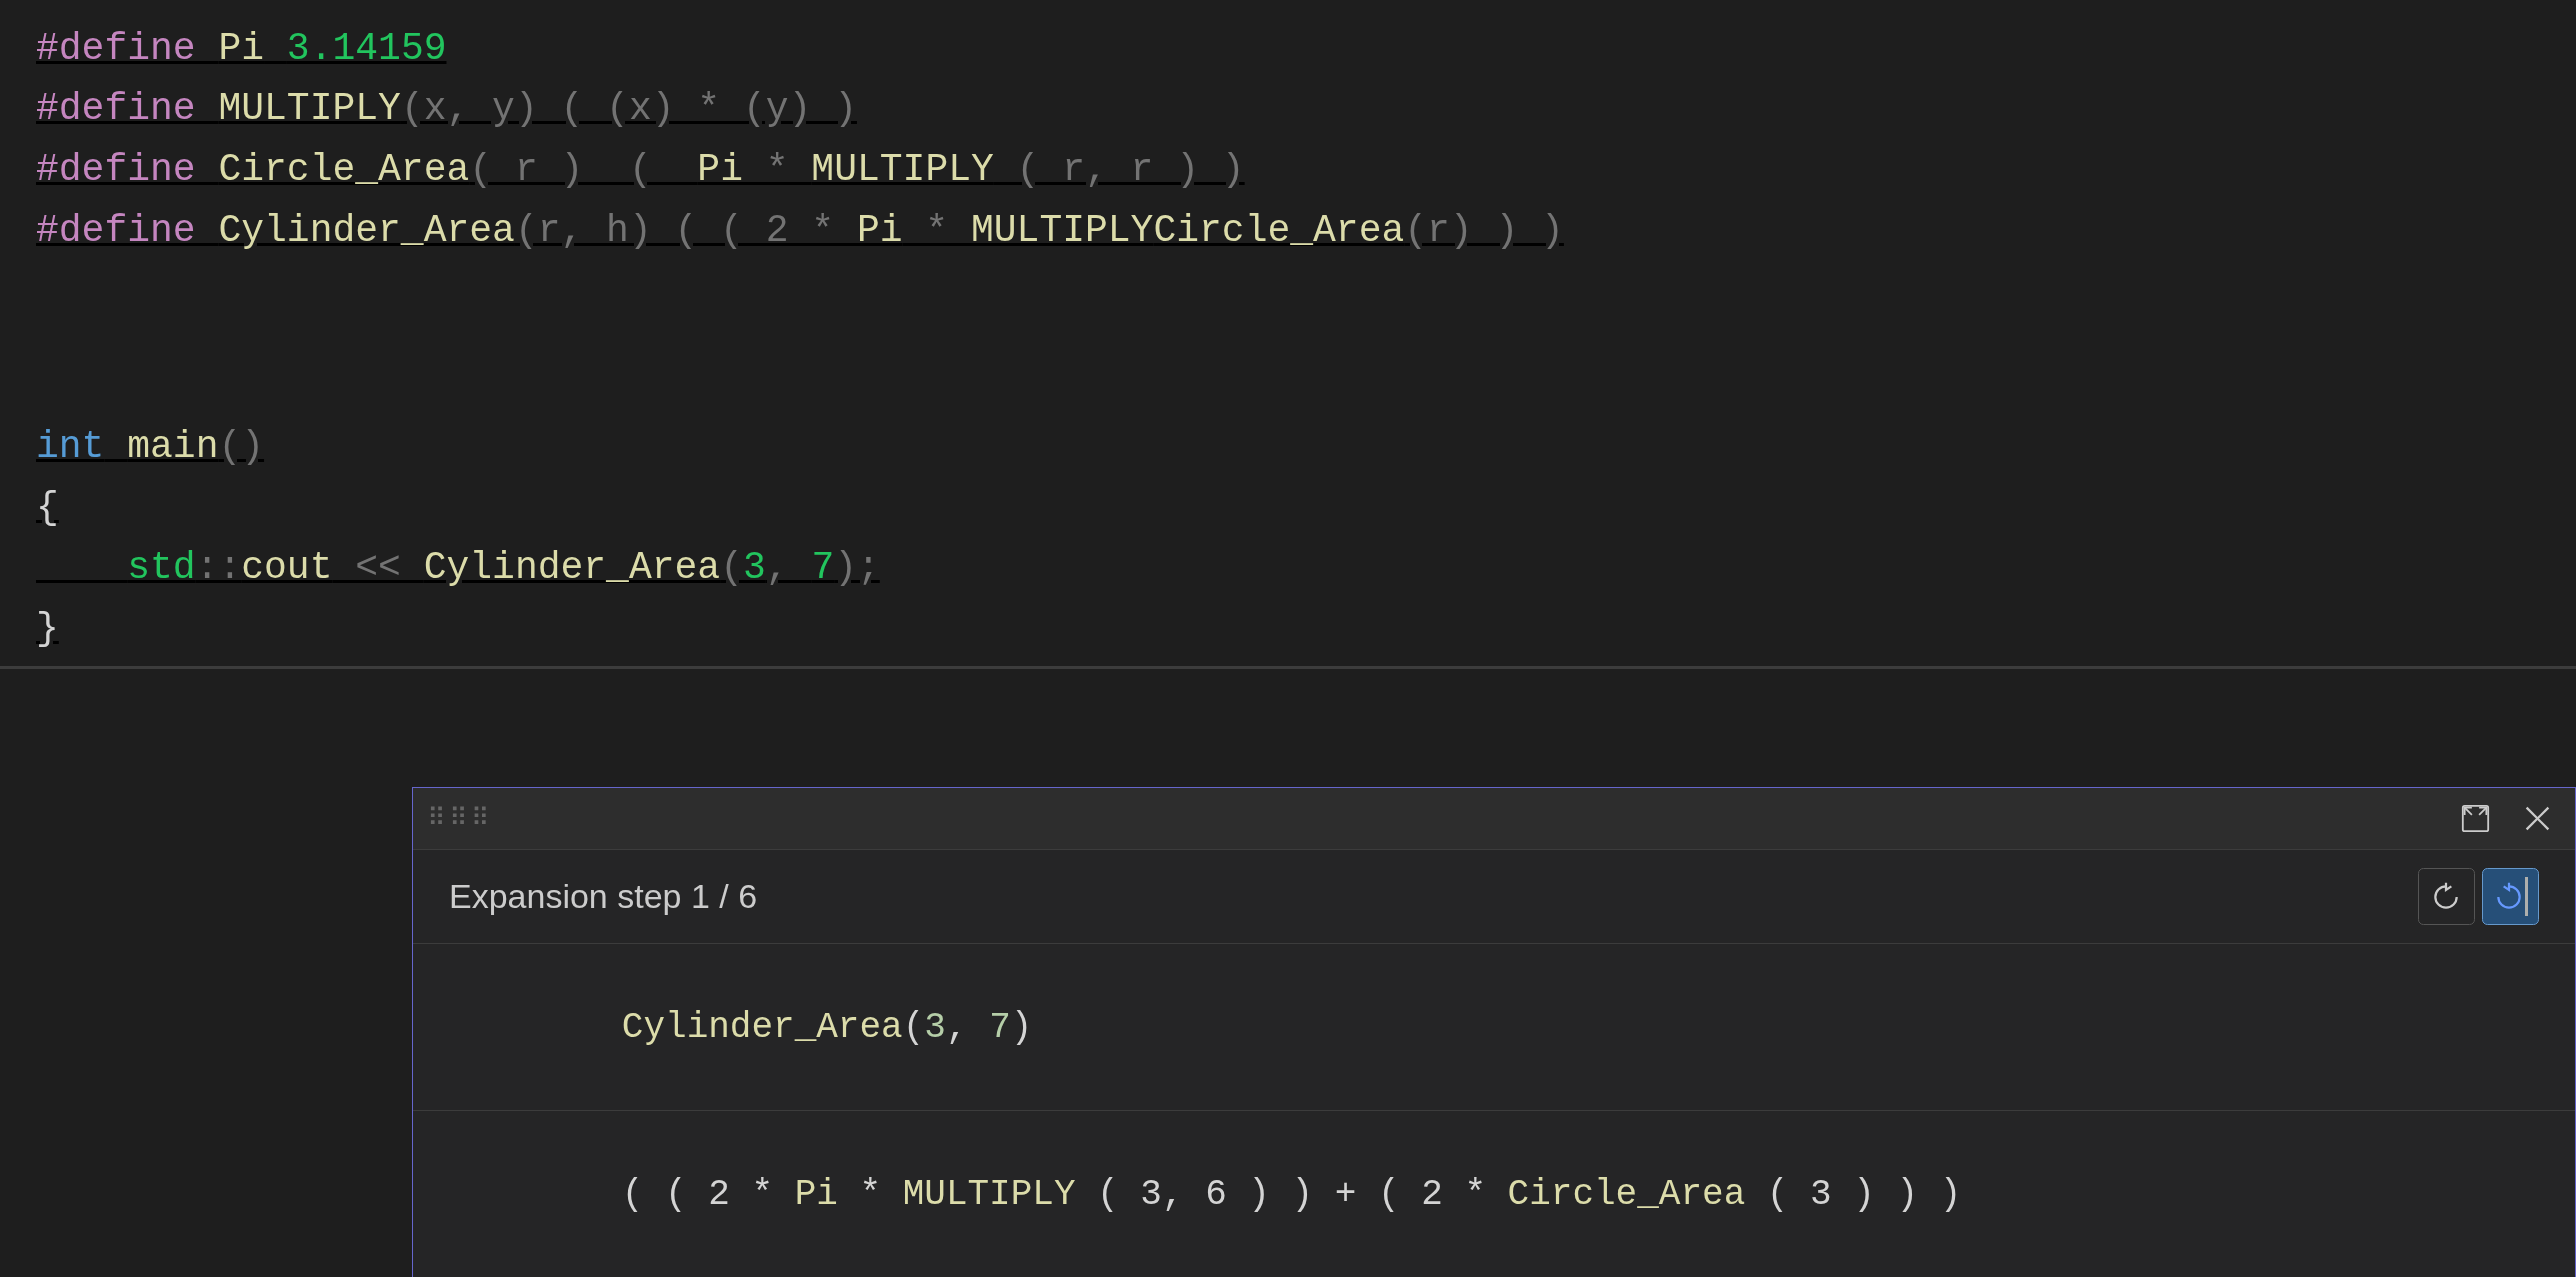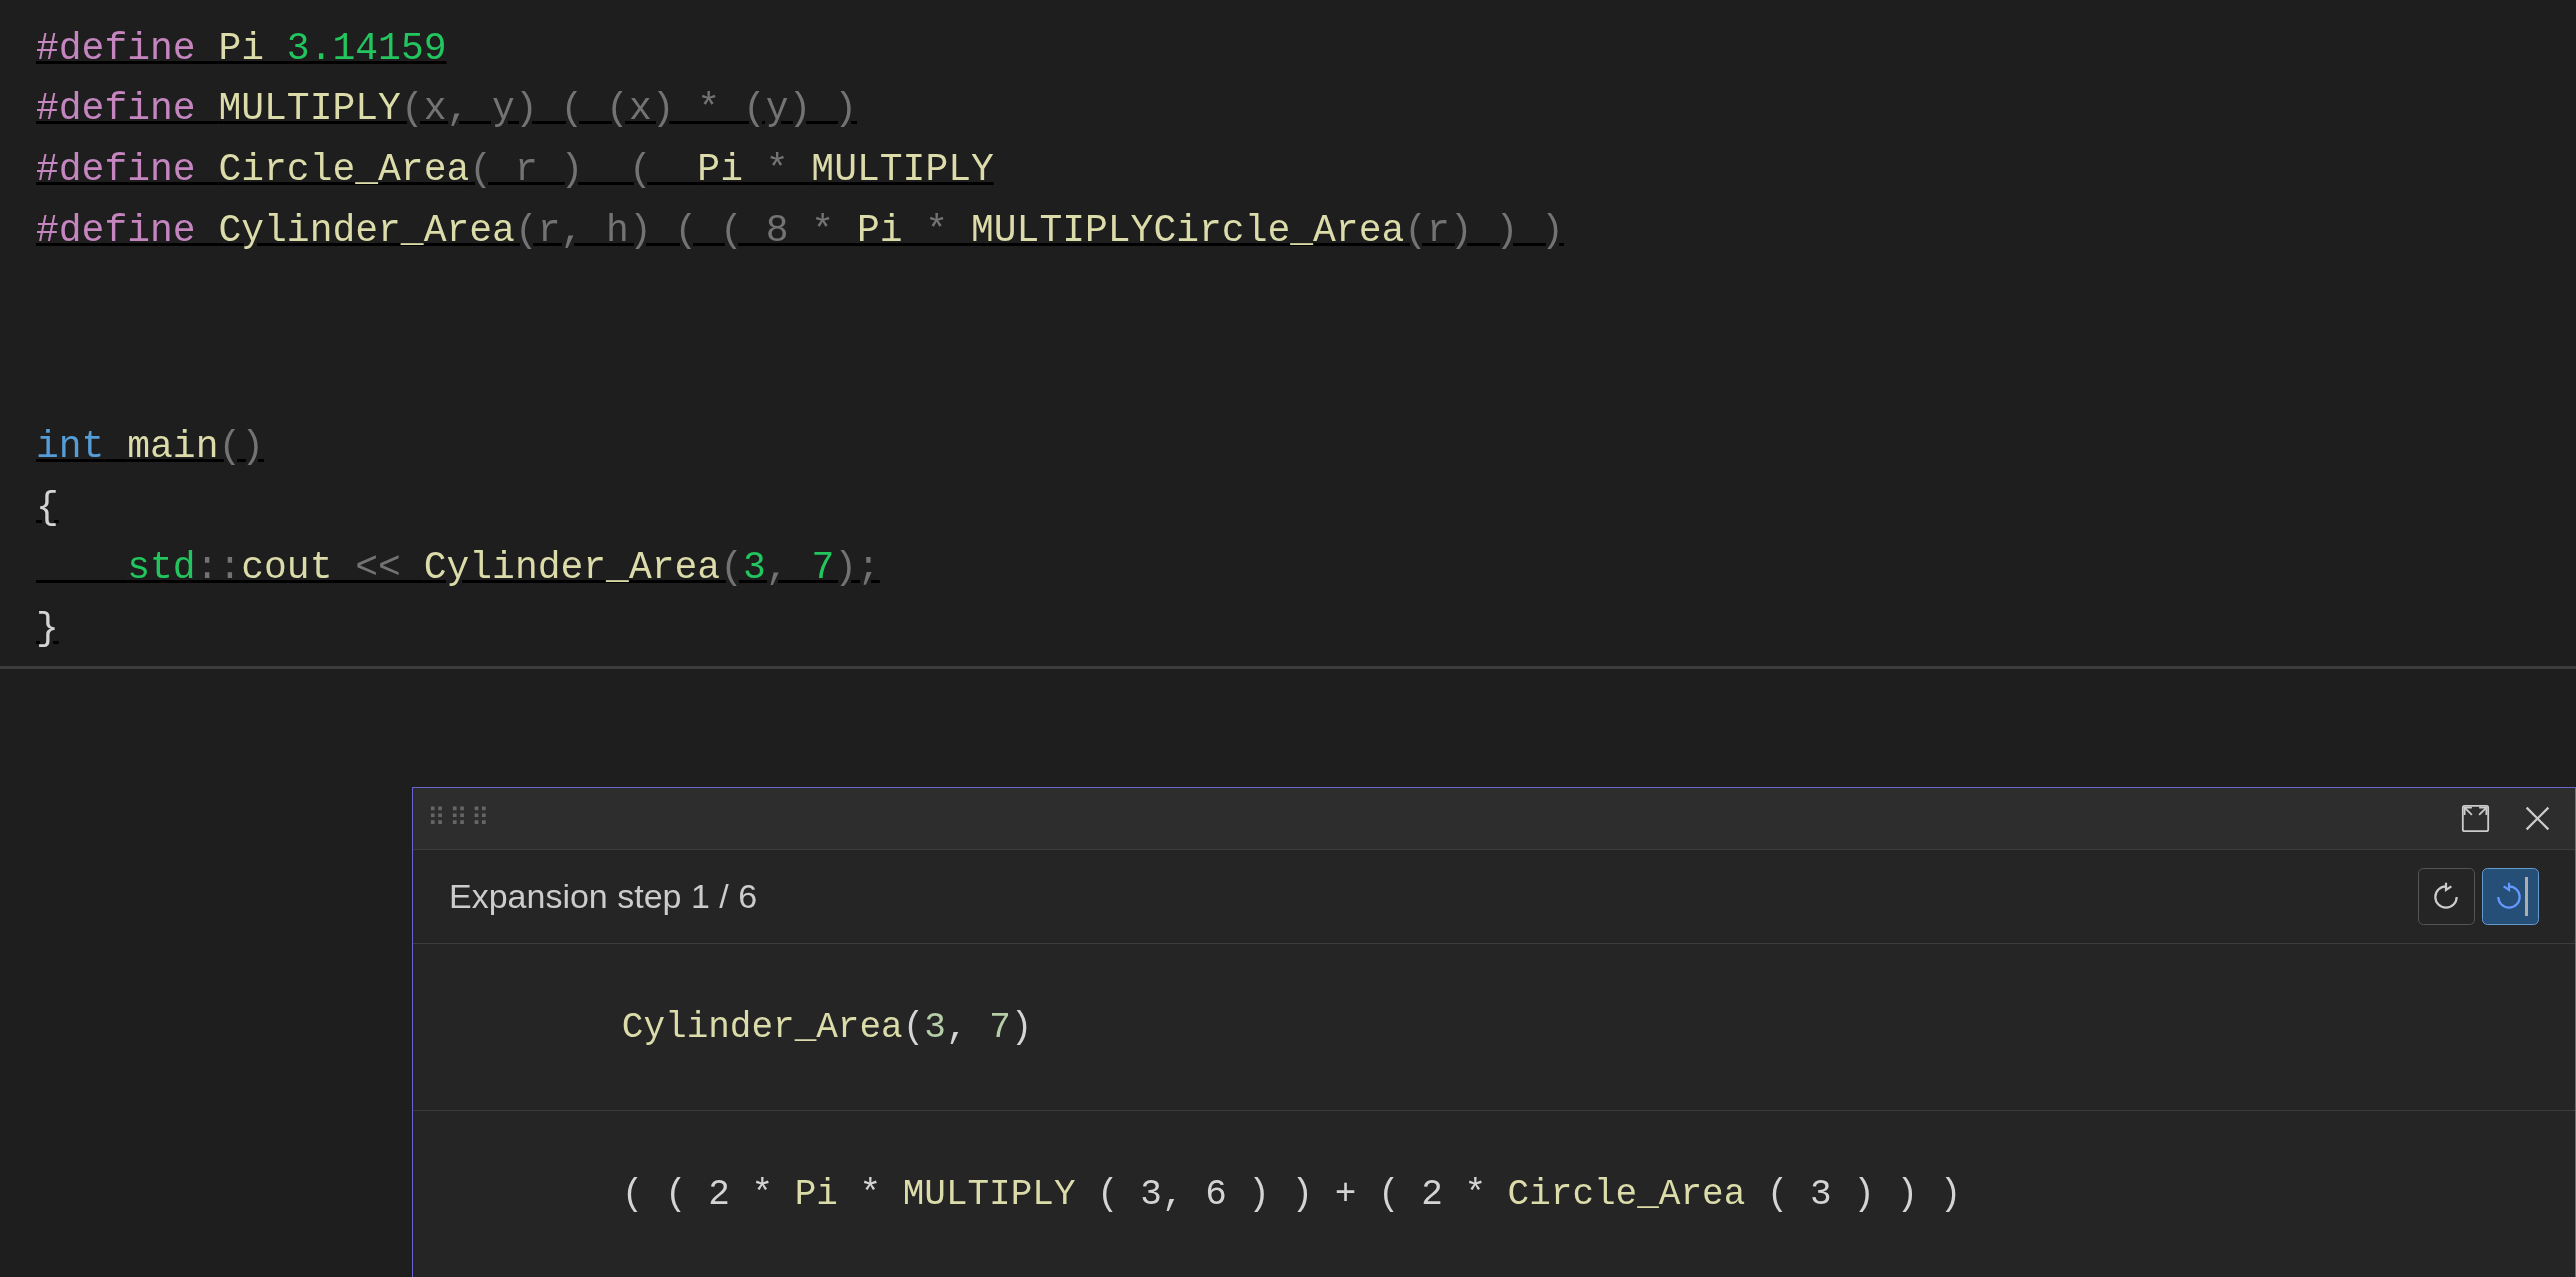--- a/index.html
+++ b/index.html
@@ -181,25 +181,25 @@
 
   <div class="code-line">
     <span class="hash">#define </span><span class="macro-name">Pi</span><span class="plain"> </span><span class="number">3.14159</span>
   </div>
 
   <div class="code-line">
     <span class="hash">#define </span><span class="macro-name">MULTIPLY</span><span class="plain">(x, y) ( (x) * (y) )</span>
   </div>
 
   <div class="code-line">
-    <span class="hash">#define </span><span class="macro-name">Circle_Area</span><span class="plain">( r )  (  </span><span class="macro-name">Pi</span><span class="plain"> * </span><span class="macro-name">MULTIPLY</span>
-  </div>
-
-  <div class="code-line">
-    <span class="hash">#define </span><span class="macro-name">Cylinder_Area</span><span class="plain">(r, h) ( ( 8 * </span><span class="macro-name">Pi</span><span class="plain"> * </span><span class="macro-name">MULTIPLY</span><span class="macro-name">Circle_Area</span><span class="plain">(r) ) )</span>
+    <span class="hash">#define </span><span class="macro-name">Circle_Area</span><span class="plain">( r )  (  </span><span class="macro-name">Pi</span><span class="plain"> * </span><span class="macro-name">MULTIPLY</span><span class="plain"> ( r, r ) )</span>
+  </div>
+
+  <div class="code-line">
+    <span class="hash">#define </span><span class="macro-name">Cylinder_Area</span><span class="plain">(r, h) ( ( 2 * </span><span class="macro-name">Pi</span><span class="plain"> * </span><span class="macro-name">MULTIPLY</span><span class="macro-name">Circle_Area</span><span class="plain">(r) ) )</span>
   </div>
 
   <div class="empty-line"></div>
   <div class="empty-line"></div>
 
   <div class="code-line">
     <span class="keyword-int">int</span><span class="plain"> </span><span class="function-name">main</span><span class="plain">()</span>
   </div>
 
   <div class="code-line">

